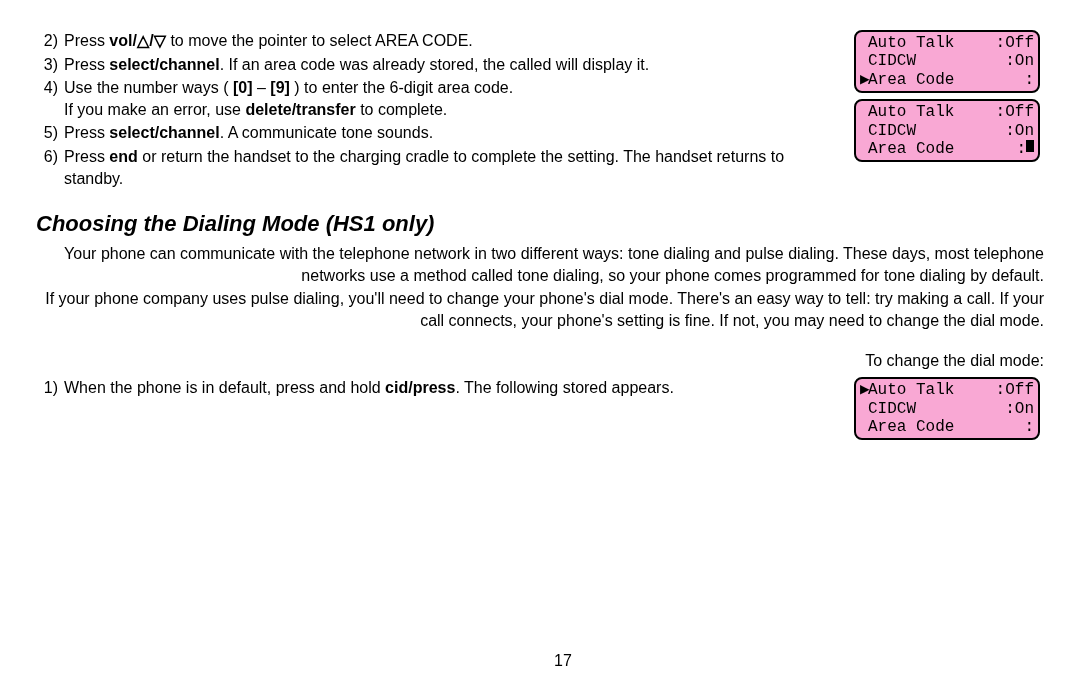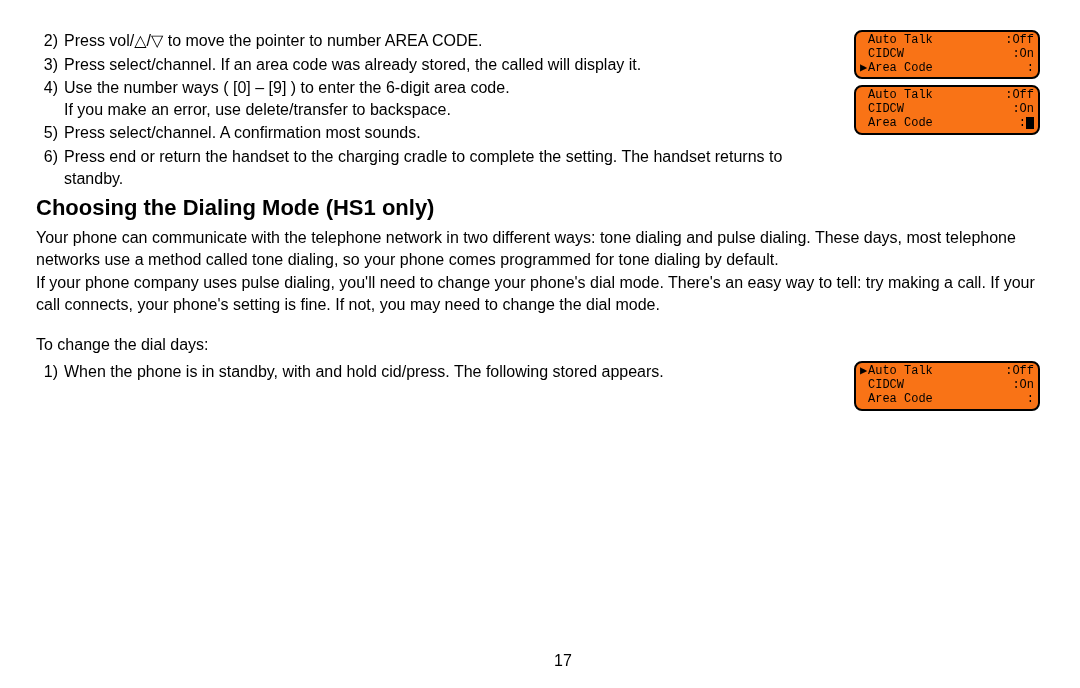--- a/index.html
+++ b/index.html
@@ -17,41 +17,42 @@
     .top-text { flex: 1; padding-right: 12px; }
     .lcds { width: 190px; }
     .ol { padding-left: 0; }
     .ol-item {
       display: flex;
       margin-bottom: 2px;
       line-height: 1.35;
     }
     .ol-num { width: 28px; text-align: right; padding-right: 6px; }
     .ol-body { flex: 1; }
-    .bold { font-weight: normal; }
+    .bold { font-weight: bold; }
     h2 {
       font-size: 22px;
       font-weight: bold;
-      margin-top: 4px;
+      margin-top: 20px;
       margin-bottom: 6px;
+      font-style: italic;
     }
-    .para { line-height: 1.35; margin-bottom: 2px; }
+    .para { line-height: 1.35; margin-bottom: 2px; text-align: right; }
     .mt { margin-top: 18px; margin-bottom: 6px; }
     .bottom-row { display: flex; }
     .bottom-text { flex: 1; padding-right: 12px; }
     .lcd {
       border: 2px solid #000;
       border-radius: 8px;
       width: 186px;
       margin-bottom: 6px;
       padding: 2px 4px 2px 4px;
       font-family: "Courier New", monospace;
-      font-size: 12px;
+      font-size: 16px;
       line-height: 1.15;
-      background: #f97316;
+      background: #f9a8d4;
     }
     .lcd-row { display: flex; white-space: pre; }
     .lcd-label { flex: 1; }
     .lcd-val { }
     .ptr { display:inline-block; width:8px; }
     .cursor {
       display:inline-block;
       width:8px; height:12px;
       background:#000;
       vertical-align:-2px;
@@ -67,40 +68,40 @@
   </style>
 </head>
 <body>
 
 <div class="top-row">
   <div class="top-text">
     <div class="ol">
       <div class="ol-item">
         <div class="ol-num">2)</div>
         <div class="ol-body">
-          <span>Press </span><span class="bold">vol/△/▽</span><span> to move the pointer to number AREA CODE.</span>
+          <span>Press </span><span class="bold">vol/△/▽</span><span> to move the pointer to select AREA CODE.</span>
         </div>
       </div>
       <div class="ol-item">
         <div class="ol-num">3)</div>
         <div class="ol-body">
           <span>Press </span><span class="bold">select/channel</span><span>. If an area code was already stored, the called will display it.</span>
         </div>
       </div>
       <div class="ol-item">
         <div class="ol-num">4)</div>
         <div class="ol-body">
           <span>Use the number ways ( </span><span class="bold">[0]</span><span> – </span><span class="bold">[9]</span><span> ) to enter the 6-digit area code.</span><br>
-          <span>If you make an error, use </span><span class="bold">delete/transfer</span><span> to backspace.</span>
+          <span>If you make an error, use </span><span class="bold">delete/transfer</span><span> to complete.</span>
         </div>
       </div>
       <div class="ol-item">
         <div class="ol-num">5)</div>
         <div class="ol-body">
-          <span>Press </span><span class="bold">select/channel</span><span>. A confirmation most sounds.</span>
+          <span>Press </span><span class="bold">select/channel</span><span>. A communicate tone sounds.</span>
         </div>
       </div>
       <div class="ol-item">
         <div class="ol-num">6)</div>
         <div class="ol-body">
           <span>Press </span><span class="bold">end</span><span> or return the handset to the charging cradle to complete the setting. The handset returns to standby.</span>
         </div>
       </div>
     </div>
   </div>
@@ -115,29 +116,29 @@
       <div class="lcd-row"><span class="ptr"> </span><span class="lcd-label">Auto Talk</span><span class="lcd-val">:Off</span></div>
       <div class="lcd-row"><span class="ptr"> </span><span class="lcd-label">CIDCW</span><span class="lcd-val">:On</span></div>
       <div class="lcd-row"><span class="ptr"> </span><span class="lcd-label">Area Code</span><span class="lcd-val">:</span><span class="cursor"></span></div>
     </div>
   </div>
 </div>
 
 <h2>Choosing the Dialing Mode (HS1 only)</h2>
 <p class="para">Your phone can communicate with the telephone network in two different ways: tone dialing and pulse dialing. These days, most telephone networks use a method called tone dialing, so your phone comes programmed for tone dialing by default.</p>
 <p class="para">If your phone company uses pulse dialing, you'll need to change your phone's dial mode. There's an easy way to tell: try making a call. If your call connects, your phone's setting is fine. If not, you may need to change the dial mode.</p>
-<p class="para mt">To change the dial days:</p>
+<p class="para mt">To change the dial mode:</p>
 
 <div class="bottom-row">
   <div class="bottom-text">
     <div class="ol">
       <div class="ol-item">
         <div class="ol-num">1)</div>
         <div class="ol-body">
-          <span>When the phone is in standby, with and hold </span><span class="bold">cid/press</span><span>. The following stored appears.</span>
+          <span>When the phone is in default, press and hold </span><span class="bold">cid/press</span><span>. The following stored appears.</span>
         </div>
       </div>
     </div>
   </div>
   <div class="lcds">
     <div class="lcd">
       <div class="lcd-row"><span class="ptr">▶</span><span class="lcd-label">Auto Talk</span><span class="lcd-val">:Off</span></div>
       <div class="lcd-row"><span class="ptr"> </span><span class="lcd-label">CIDCW</span><span class="lcd-val">:On</span></div>
       <div class="lcd-row"><span class="ptr"> </span><span class="lcd-label">Area Code</span><span class="lcd-val">:</span></div>
     </div>

